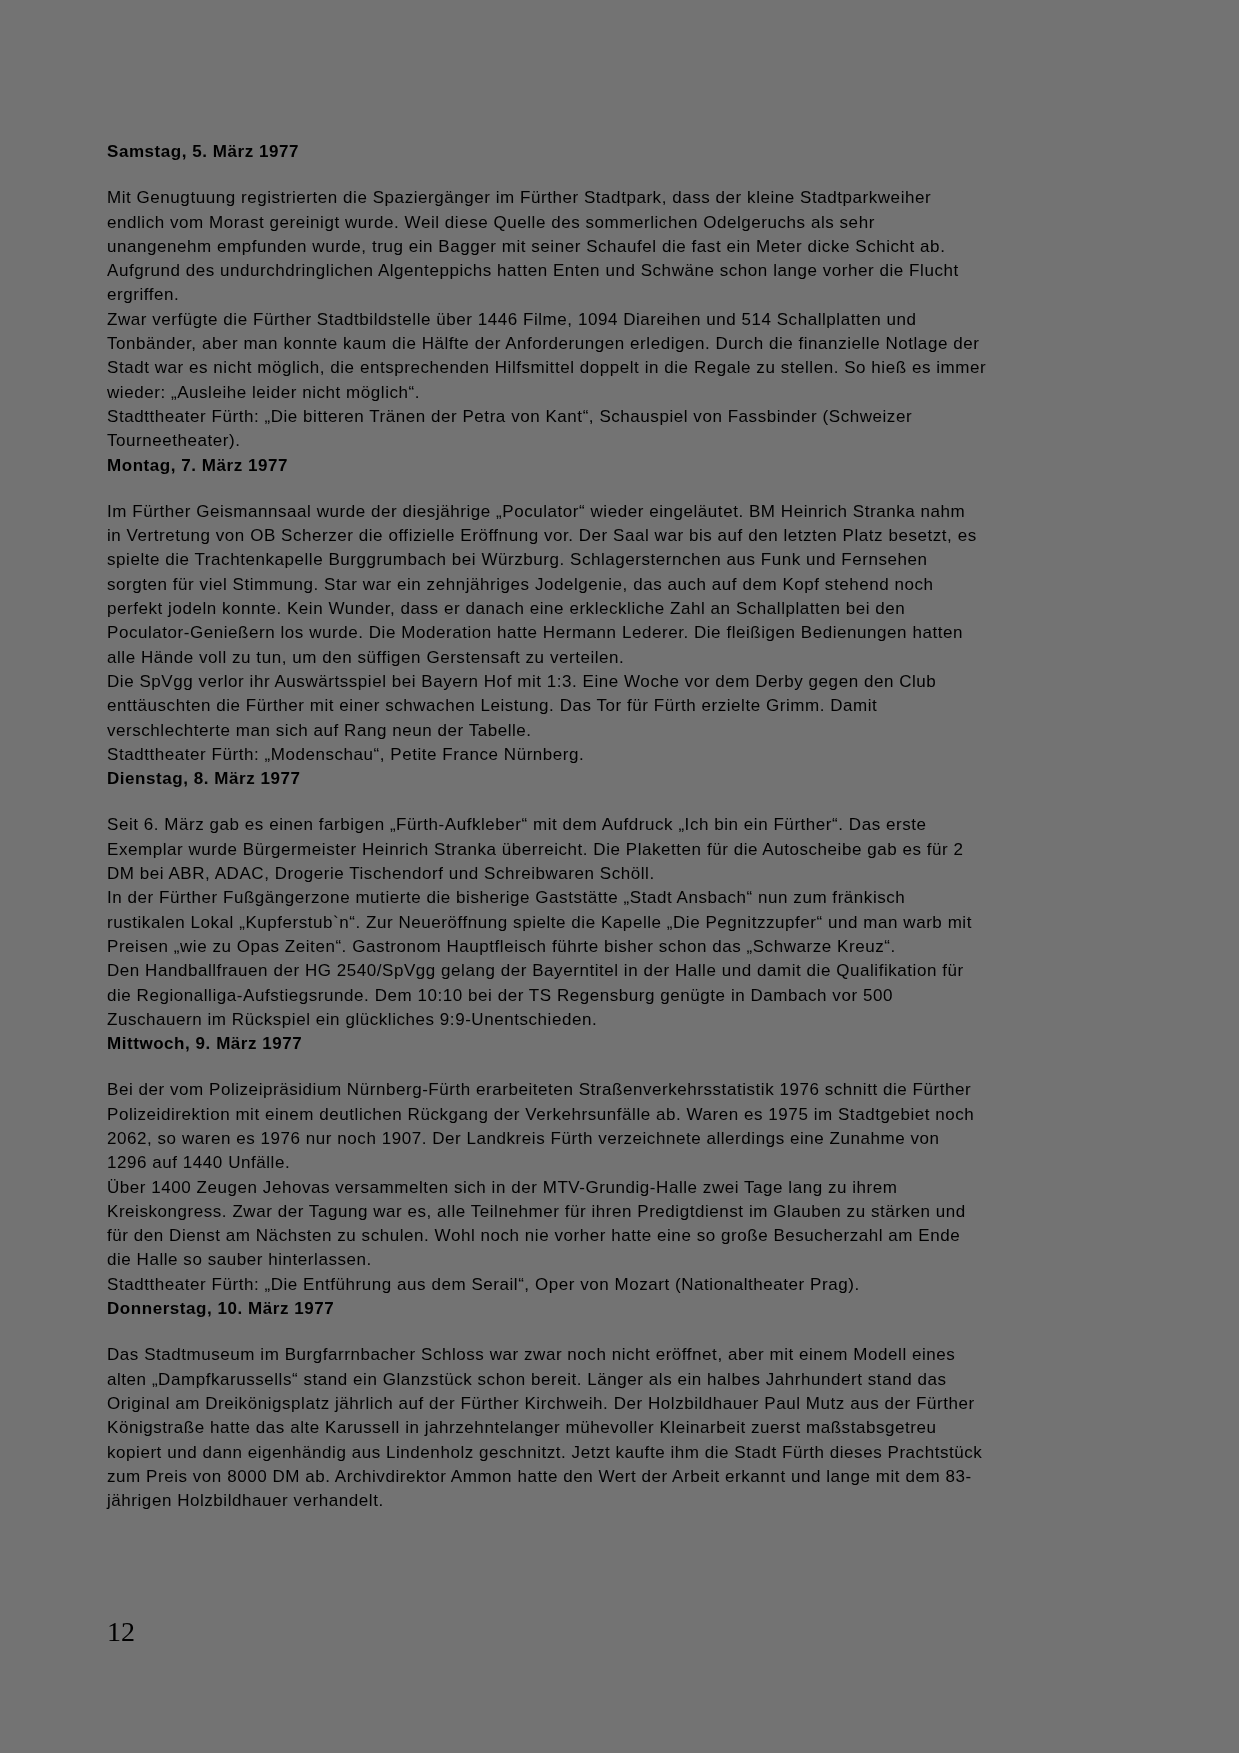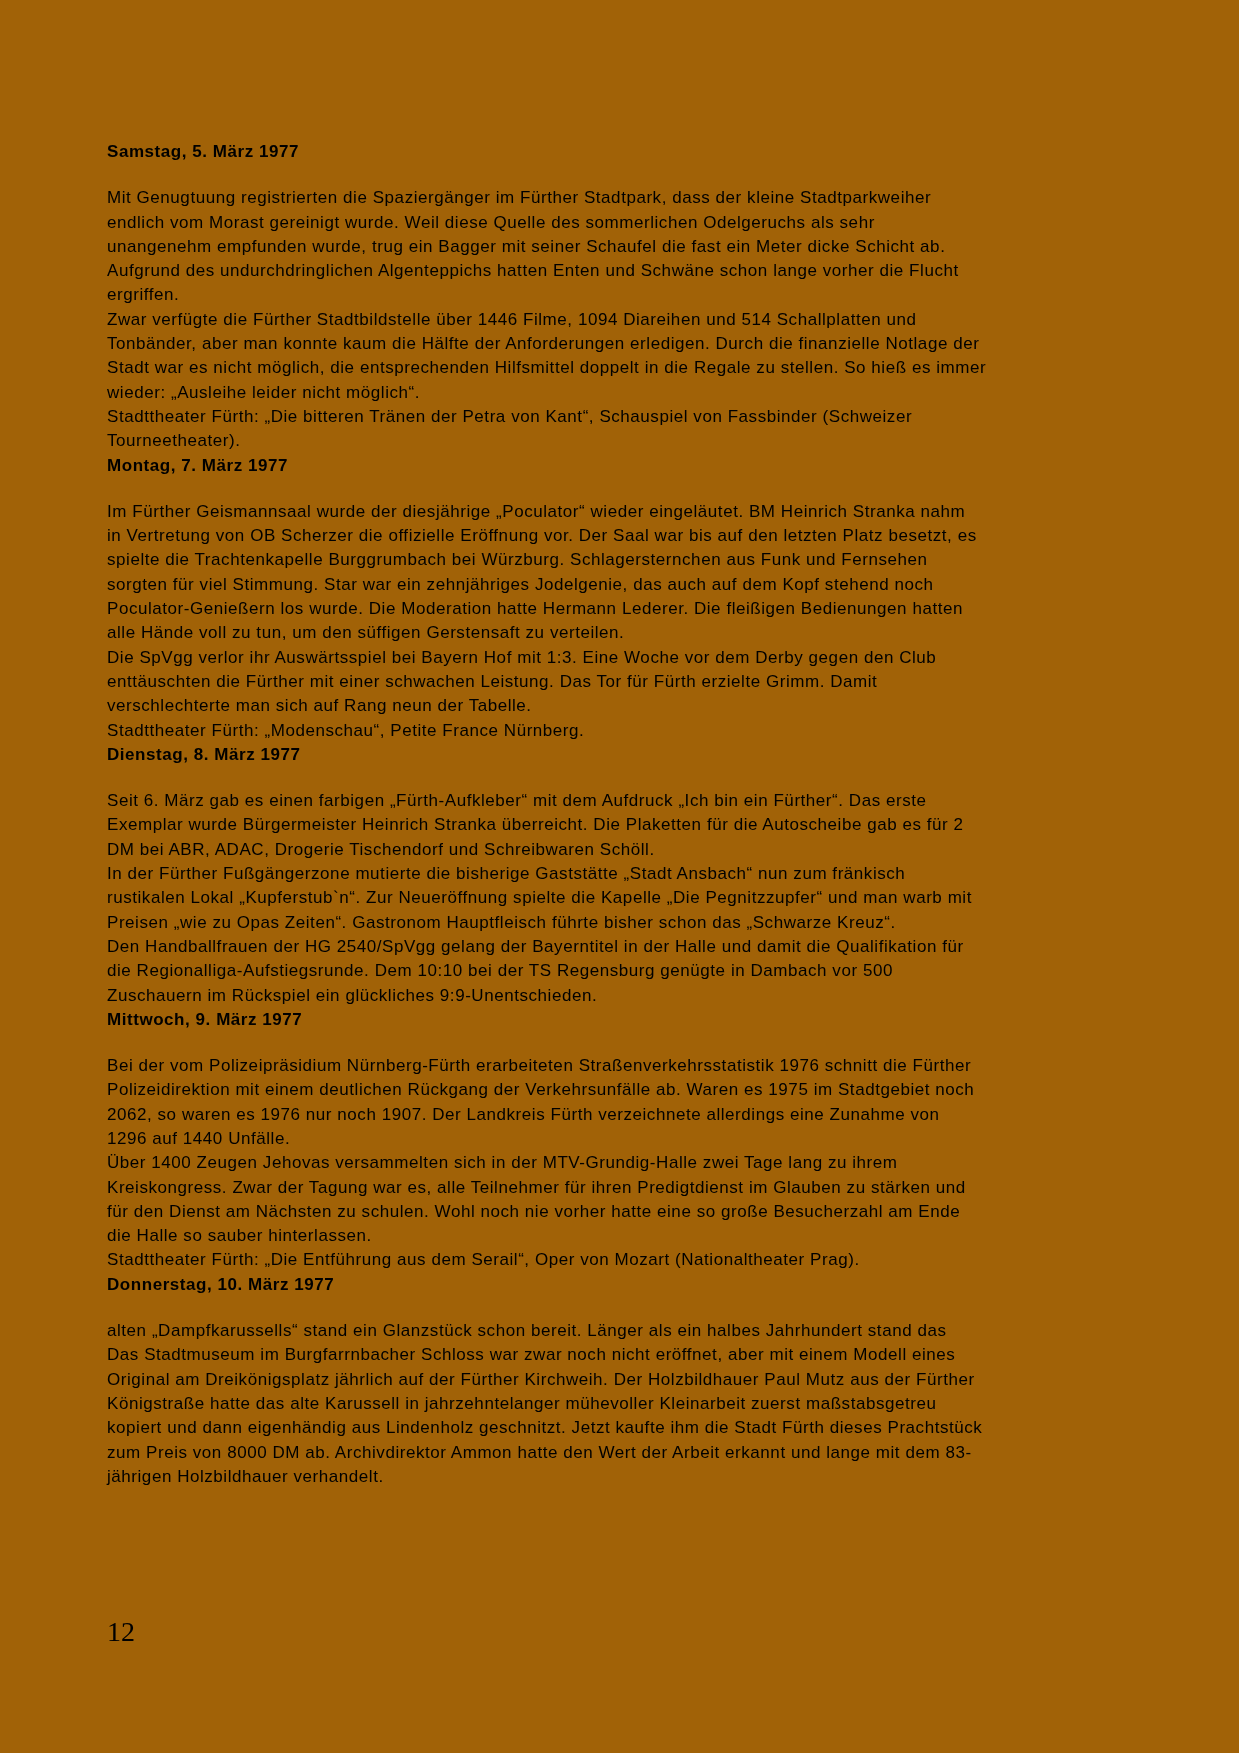--- a/index.html
+++ b/index.html
@@ -13,21 +13,21 @@
     position: relative;
     font-family: "Liberation Sans", sans-serif;
     color: #000000;
     overflow: hidden;
   }
   .page {
     position: absolute;
     left: 0; top: 0;
     width: 1239px;
     height: 1753px;
-    background: #a16207;
+    background: #737373;
   }
   .doc {
     position: absolute;
     left: 107px;
     top: 140px;
     width: 1040px;
     font-size: 17px;
     line-height: 24.3px;
     letter-spacing: 0.55px;
   }
@@ -71,20 +71,21 @@
           <div class="line">Tourneetheater).</div>
         </div>
       </section>
       <section class="doc-section">
         <div class="heading">Montag, 7. März 1977</div>
         <div class="body">
           <div class="line">Im Fürther Geismannsaal wurde der diesjährige „Poculator“ wieder eingeläutet. BM Heinrich Stranka nahm</div>
           <div class="line">in Vertretung von OB Scherzer die offizielle Eröffnung vor. Der Saal war bis auf den letzten Platz besetzt, es</div>
           <div class="line">spielte die Trachtenkapelle Burggrumbach bei Würzburg. Schlagersternchen aus Funk und Fernsehen</div>
           <div class="line">sorgten für viel Stimmung. Star war ein zehnjähriges Jodelgenie, das auch auf dem Kopf stehend noch</div>
+          <div class="line">perfekt jodeln konnte. Kein Wunder, dass er danach eine erkleckliche Zahl an Schallplatten bei den</div>
           <div class="line">Poculator-Genießern los wurde. Die Moderation hatte Hermann Lederer. Die fleißigen Bedienungen hatten</div>
           <div class="line">alle Hände voll zu tun, um den süffigen Gerstensaft zu verteilen.</div>
           <div class="line">Die SpVgg verlor ihr Auswärtsspiel bei Bayern Hof mit 1:3. Eine Woche vor dem Derby gegen den Club</div>
           <div class="line">enttäuschten die Fürther mit einer schwachen Leistung. Das Tor für Fürth erzielte Grimm. Damit</div>
           <div class="line">verschlechterte man sich auf Rang neun der Tabelle.</div>
           <div class="line">Stadttheater Fürth: „Modenschau“, Petite France Nürnberg.</div>
         </div>
       </section>
       <section class="doc-section">
         <div class="heading">Dienstag, 8. März 1977</div>
@@ -110,22 +111,22 @@
           <div class="line">Über 1400 Zeugen Jehovas versammelten sich in der MTV-Grundig-Halle zwei Tage lang zu ihrem</div>
           <div class="line">Kreiskongress. Zwar der Tagung war es, alle Teilnehmer für ihren Predigtdienst im Glauben zu stärken und</div>
           <div class="line">für den Dienst am Nächsten zu schulen. Wohl noch nie vorher hatte eine so große Besucherzahl am Ende</div>
           <div class="line">die Halle so sauber hinterlassen.</div>
           <div class="line">Stadttheater Fürth: „Die Entführung aus dem Serail“, Oper von Mozart (Nationaltheater Prag).</div>
         </div>
       </section>
       <section class="doc-section">
         <div class="heading">Donnerstag, 10. März 1977</div>
         <div class="body">
+          <div class="line">Das Stadtmuseum im Burgfarrnbacher Schloss war zwar noch nicht eröffnet, aber mit einem Modell eines</div>
           <div class="line">alten „Dampfkarussells“ stand ein Glanzstück schon bereit. Länger als ein halbes Jahrhundert stand das</div>
-          <div class="line">Das Stadtmuseum im Burgfarrnbacher Schloss war zwar noch nicht eröffnet, aber mit einem Modell eines</div>
           <div class="line">Original am Dreikönigsplatz jährlich auf der Fürther Kirchweih. Der Holzbildhauer Paul Mutz aus der Fürther</div>
           <div class="line">Königstraße hatte das alte Karussell in jahrzehntelanger mühevoller Kleinarbeit zuerst maßstabsgetreu</div>
           <div class="line">kopiert und dann eigenhändig aus Lindenholz geschnitzt. Jetzt kaufte ihm die Stadt Fürth dieses Prachtstück</div>
           <div class="line">zum Preis von 8000 DM ab. Archivdirektor Ammon hatte den Wert der Arbeit erkannt und lange mit dem 83-</div>
           <div class="line">jährigen Holzbildhauer verhandelt.</div>
         </div>
       </section>
     </main>
   <div class="page-number">12</div>
 </div>

